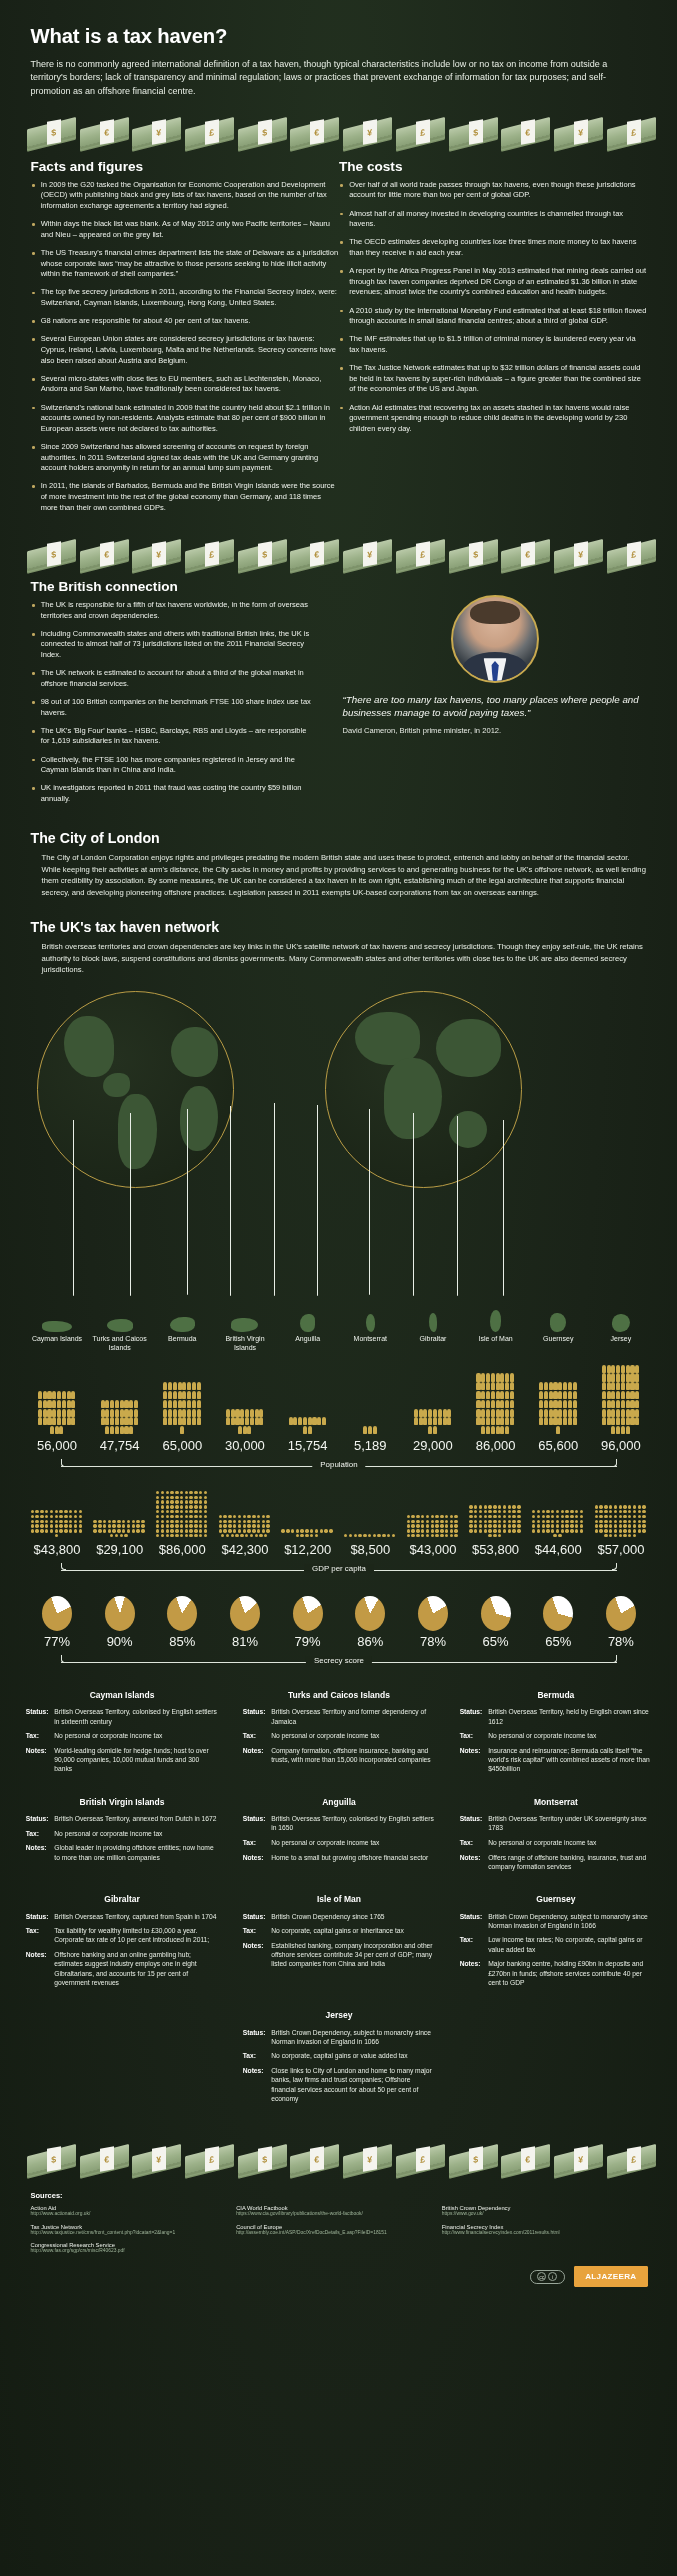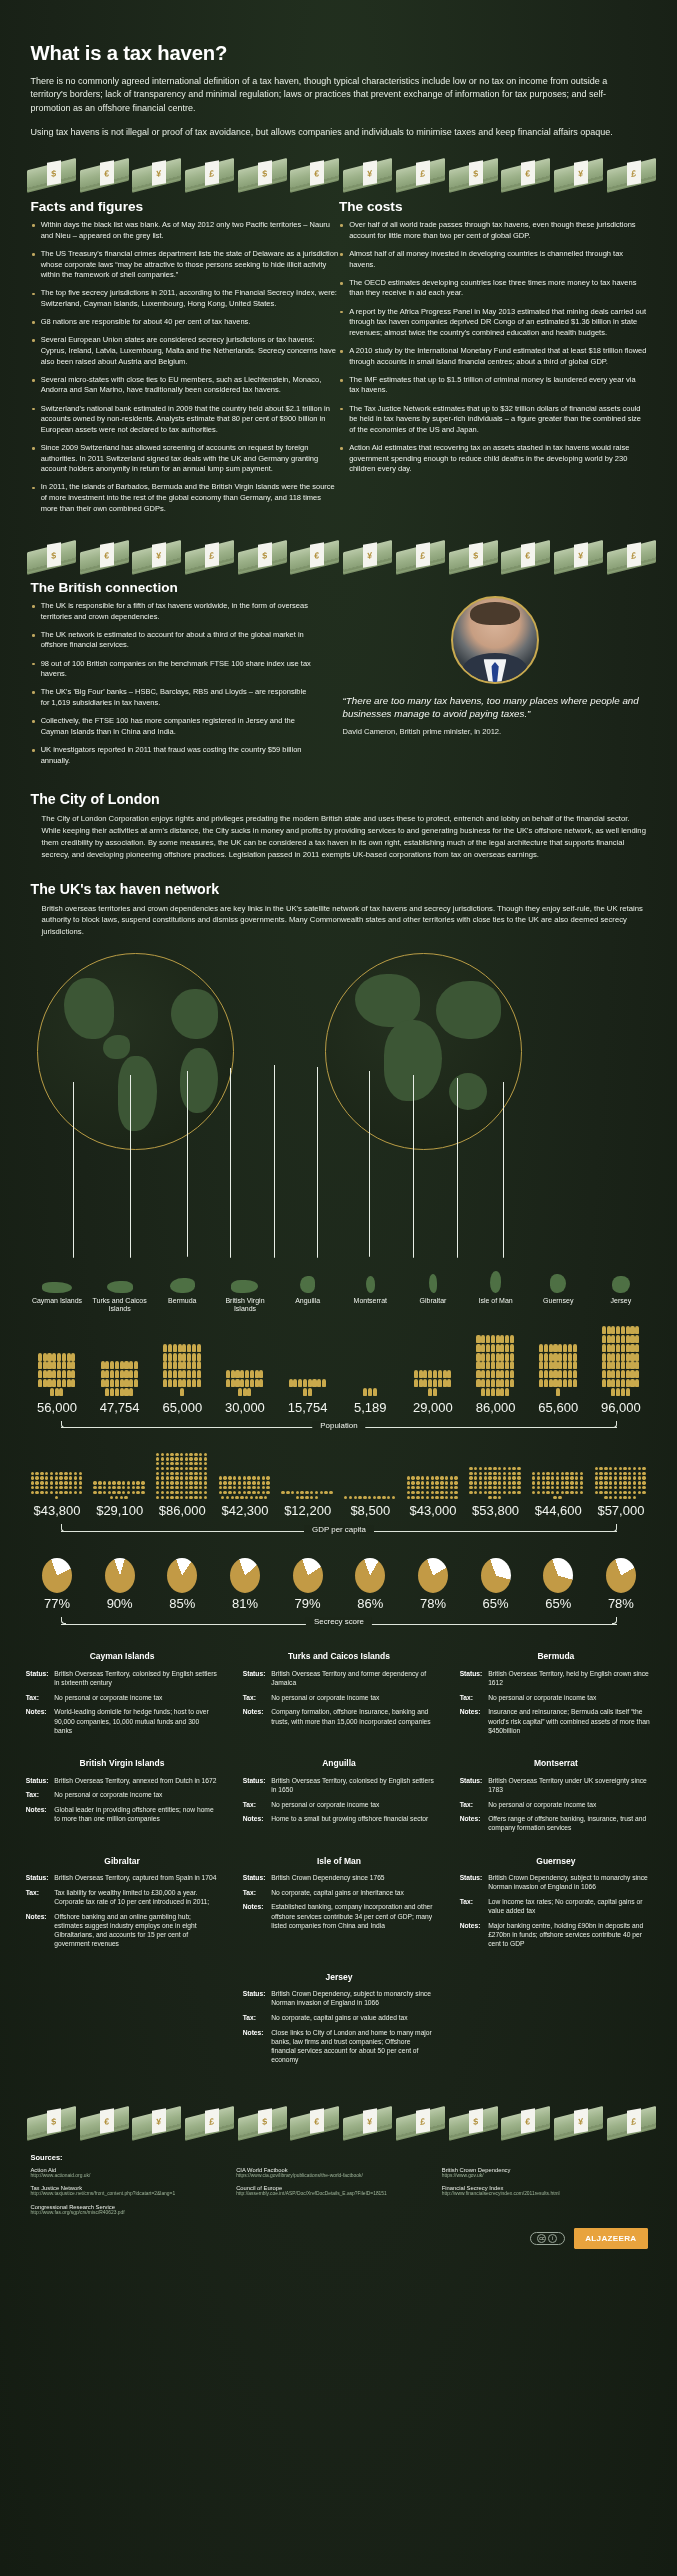--- a/index.html
+++ b/index.html
@@ -15,21 +15,21 @@
     min-height: 2576px;
     background:
       radial-gradient(ellipse at 50% 10%, #22301f 0%, #1a2318 60%, #141c12 100%);
     position: relative;
     overflow: hidden;
   }
   .inner { padding: 0 30.5px; }
 
   h1.title {
     font-size: 20.3px; font-weight: bold; letter-spacing: -0.2px;
-    padding-top: 42px; color: #fff;
+    padding-top: 25px; color: #fff;
   }
   p.intro {
     font-size: 9px; line-height: 1.55; color: #e9efe6;
     margin-top: 9.5px; max-width: 610px;
   }
   h2.sec {
     font-size: 13.6px; font-weight: bold; color: #fff; margin-bottom: 6.1px;
   }
   h2.sec.big { font-size: 14.2px; }
 
@@ -186,21 +186,20 @@
             padding: 6.1px 11px; border-radius: 1.4px; letter-spacing: 0.3px; }
 </style>
 </head>
 <body>
 
 <div class="page">
 
   <div class="inner">
     <h1 class="title">What is a tax haven?</h1>
     <p class="intro">There is no commonly agreed international definition of a tax haven, though typical characteristics include low or no tax on income from outside a territory's borders; lack of transparency and minimal regulation; laws or practices that prevent exchange of information for tax purposes; and self-promotion as an offshore financial centre.</p>
-    <p class="intro">Using tax havens is not illegal or proof of tax avoidance, but allows companies and individuals to minimise taxes and keep financial affairs opaque.</p>
   </div>
 
   <div class="money-band">
     <div class="row" id="money1">
         <div class="bill">
           <div class="stack"></div>
           <div class="wrap">$</div>
         </div>
         <div class="bill">
           <div class="stack"></div>
@@ -246,20 +245,21 @@
           <div class="stack"></div>
           <div class="wrap">£</div>
         </div>
       </div>
   </div>
 
   <div class="inner cols">
     <div class="col">
       <h2 class="sec">Facts and figures</h2>
       <ul class="bl" id="facts-list">
+          <li>In 2009 the G20 tasked the Organisation for Economic Cooperation and Development (OECD) with publishing black and grey lists of tax havens, based on the number of tax information exchange agreements a territory had signed.</li>
           <li>Within days the black list was blank. As of May 2012 only two Pacific territories – Nauru and Nieu – appeared on the grey list.</li>
           <li>The US Treasury's financial crimes department lists the state of Delaware as a jurisdiction whose corporate laws “may be attractive to those persons seeking to hide illicit activity within the framework of shell companies.”</li>
           <li>The top five secrecy jurisdictions in 2011, according to the Financial Secrecy Index, were: Switzerland, Cayman Islands, Luxembourg, Hong Kong, United States.</li>
           <li>G8 nations are responsible for about 40 per cent of tax havens.</li>
           <li>Several European Union states are considered secrecy jurisdictions or tax havens: Cyprus, Ireland, Latvia, Luxembourg, Malta and the Netherlands. Secrecy concerns have also been raised about Austria and Belgium.</li>
           <li>Several micro-states with close ties to EU members, such as Liechtenstein, Monaco, Andorra and San Marino, have traditionally been considered tax havens.</li>
           <li>Switzerland's national bank estimated in 2009 that the country held about $2.1 trillion in accounts owned by non-residents. Analysts estimate that 80 per cent of $900 billion in European assets were not declared to tax authorities.</li>
           <li>Since 2009 Switzerland has allowed screening of accounts on request by foreign authorities. In 2011 Switzerland signed tax deals with the UK and Germany granting account holders anonymity in return for an annual lump sum payment.</li>
           <li>In 2011, the islands of Barbados, Bermuda and the British Virgin Islands were the source of more investment into the rest of the global economy than Germany, and 118 times more than their own combined GDPs.</li>
         </ul>
@@ -330,20 +330,21 @@
           <div class="wrap">£</div>
         </div>
       </div>
   </div>
 
   <div class="inner brit">
     <div class="left">
       <h2 class="sec">The British connection</h2>
       <ul class="bl" id="brit-list">
           <li>The UK is responsible for a fifth of tax havens worldwide, in the form of overseas territories and crown dependencies.</li>
+          <li>Including Commonwealth states and others with traditional British links, the UK is connected to almost half of 73 jurisdictions listed on the 2011 Financial Secrecy Index.</li>
           <li>The UK network is estimated to account for about a third of the global market in offshore financial services.</li>
           <li>98 out of 100 British companies on the benchmark FTSE 100 share index use tax havens.</li>
           <li>The UK's 'Big Four' banks – HSBC, Barclays, RBS and Lloyds – are responsible for 1,619 subsidiaries in tax havens.</li>
           <li>Collectively, the FTSE 100 has more companies registered in Jersey and the Cayman Islands than in China and India.</li>
           <li>UK investigators reported in 2011 that fraud was costing the country $59 billion annually.</li>
         </ul>
     </div>
     <div class="right">
       <div class="portrait">
         <div class="hair"></div>

